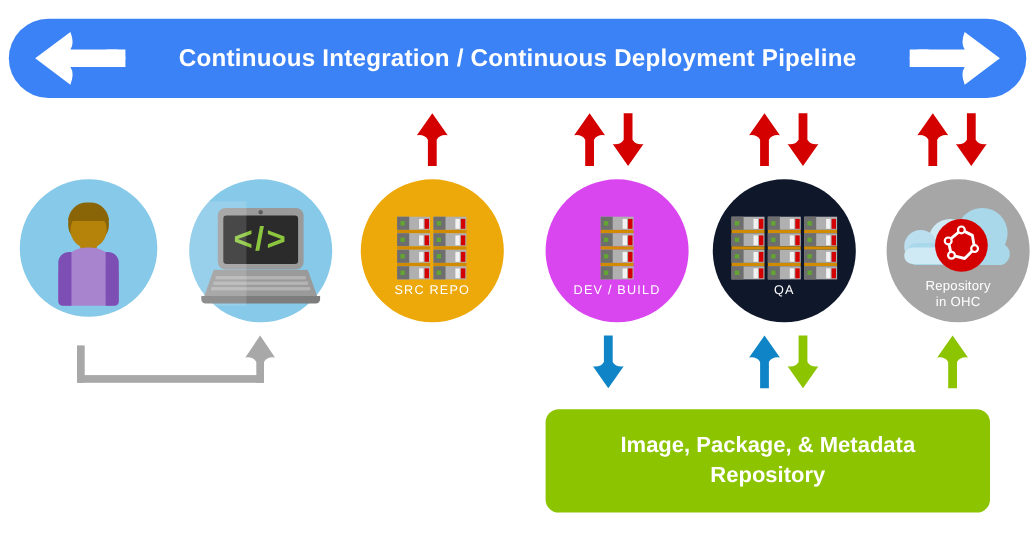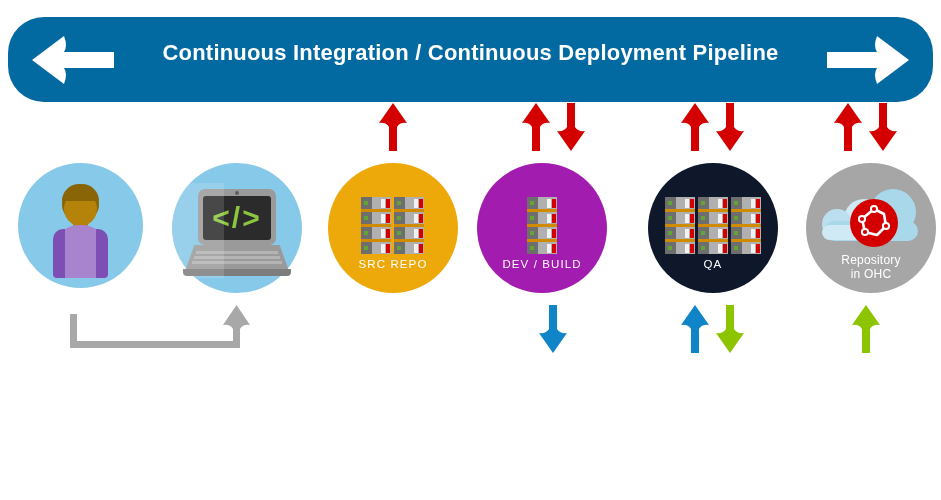--- a/index.html
+++ b/index.html
@@ -4,22 +4,22 @@
 <style>
   html,body{margin:0;padding:0;background:#ffffff;}
   body{
     width:941px;height:500px;position:relative;overflow:hidden;
     font-family:"Liberation Sans", sans-serif;
   }
   #stage{position:absolute;inset:0;width:941px;height:500px;}
 
   
   .banner{
-    position:absolute;left:8px;top:17px;width:925px;height:85px;
-    background:#0369a1;border-radius:36px;
+    position:absolute;left:8px;top:17px;width:925px;height:72px;
+    background:#3b82f6;border-radius:36px;
   }
   .banner-title{
     position:absolute;left:0;top:0;width:925px;height:72px;
     display:flex;align-items:center;justify-content:center;
     color:#ffffff;font-size:22px;font-weight:bold;letter-spacing:.2px;
     white-space:nowrap;
   }
   .banner-arrow{position:absolute;top:50%;transform:translateY(-50%);}
   .banner-arrow.left{left:22px;}
   .banner-arrow.right{right:22px;}
@@ -223,21 +223,21 @@
         <div class="rack-row" style="left:0;top:45px;width:30px;height:12px;"></div>
         <div class="rack-dark" style="left:0;top:45px;width:11px;height:12px;"></div>
         <div class="rack-led" style="left:2.5px;top:49px;width:4px;height:4px;"></div>
         <div class="rack-white" style="left:20px;top:46.5px;width:4px;height:9px;"></div>
         <div class="rack-red" style="left:25px;top:46.5px;width:4px;height:9px;"></div>
       </div>
     </div>
     <div class="label" style="top:95px;">SRC REPO</div>
   </div>
 
-  <div class="node" style="left:477px;top:163px;width:130px;height:130px;background:#a21caf;">
+  <div class="node" style="left:496px;top:163px;width:130px;height:130px;background:#d946ef;">
     <div class="node-icon" style="left:50px;top:34px;width:30px;height:57px;">
       <div class="rack" style="left:0;top:0;width:30px;height:57px;">
         <div class="rack-row" style="left:0;top:0;width:30px;height:12px;"></div>
         <div class="rack-dark" style="left:0;top:0;width:11px;height:12px;"></div>
         <div class="rack-led" style="left:2.5px;top:4px;width:4px;height:4px;"></div>
         <div class="rack-white" style="left:20px;top:1.5px;width:4px;height:9px;"></div>
         <div class="rack-red" style="left:25px;top:1.5px;width:4px;height:9px;"></div>
         <div class="rack-sep" style="left:0;top:12px;width:30px;height:3px;"></div>
         <div class="rack-row" style="left:0;top:15px;width:30px;height:12px;"></div>
         <div class="rack-dark" style="left:0;top:15px;width:11px;height:12px;"></div>
@@ -380,14 +380,19 @@
       <path d="M15 48 L29 28 Q22 29 19 24 L19 0 L11 0 L11 24 Q8 29 1 28 Z" fill="#8cc400"></path>
     </svg>
   </div>
 
   <div style="position:absolute;left:851px;top:305px;">
     <svg width="30" height="48" viewBox="0 0 30 48">
       <path d="M15 0 L29 20 Q22 19 19 24 L19 48 L11 48 L11 24 Q8 19 1 20 Z" fill="#8cc400"></path>
     </svg>
   </div>
 
+  <div style="position:absolute;left:496px;top:372px;width:404px;height:94px;background:#8cc400;border-radius:12px;
+              display:flex;flex-direction:column;align-items:center;justify-content:center;">
+    <div style="color:#ffffff;font-size:20px;font-weight:bold;line-height:27px;">Image, Package, &amp; Metadata</div>
+    <div style="color:#ffffff;font-size:20px;font-weight:bold;line-height:27px;">Repository</div>
+  </div>
 
 </div>
 
 </body></html>

